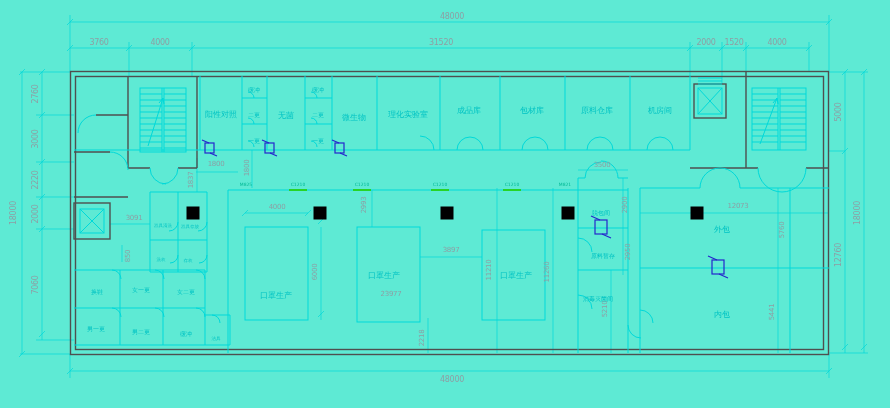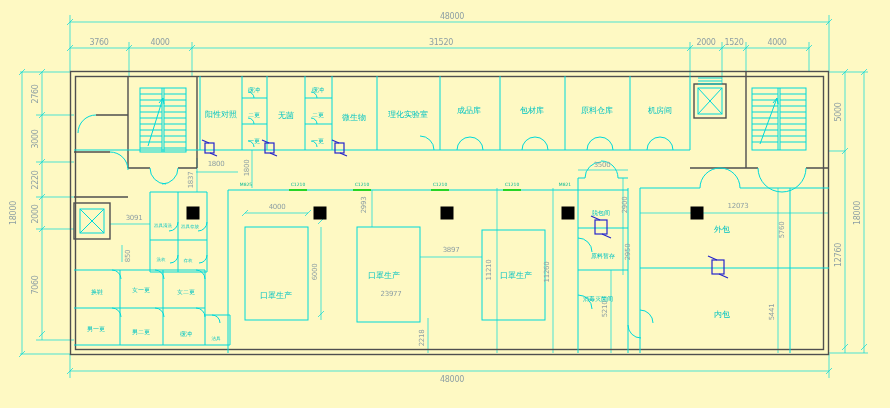--- a/index.html
+++ b/index.html
@@ -1,16 +1,16 @@
 <!DOCTYPE html>
 <html><head>
 <meta charset="utf-8">
 <style>
   html,body{margin:0;padding:0;background:#ffffff;}
-  .canvas{position:relative;width:890px;height:408px;background:#fef9c3;overflow:hidden;
+  .canvas{position:relative;width:890px;height:408px;background:#5eead4;overflow:hidden;
           font-family:"DejaVu Sans", sans-serif;}
   svg{display:block}
   text{font-family:"DejaVu Sans", sans-serif;}
   .dim{fill:#8d9fa4;font-size:8px;letter-spacing:-0.3px;}
   .dim-sm{fill:#8d9fa4;font-size:7px;letter-spacing:-0.3px;}
   .room{fill:#00c3c3;font-size:8px;}
   .room-sm{fill:#00c3c3;font-size:6px;}
   .room-xs{fill:#00c3c3;font-size:4.5px;}
   .tag{fill:#00b894;font-size:4.5px;}
   .thin{stroke:#00d9d9;stroke-width:1;fill:none;}

